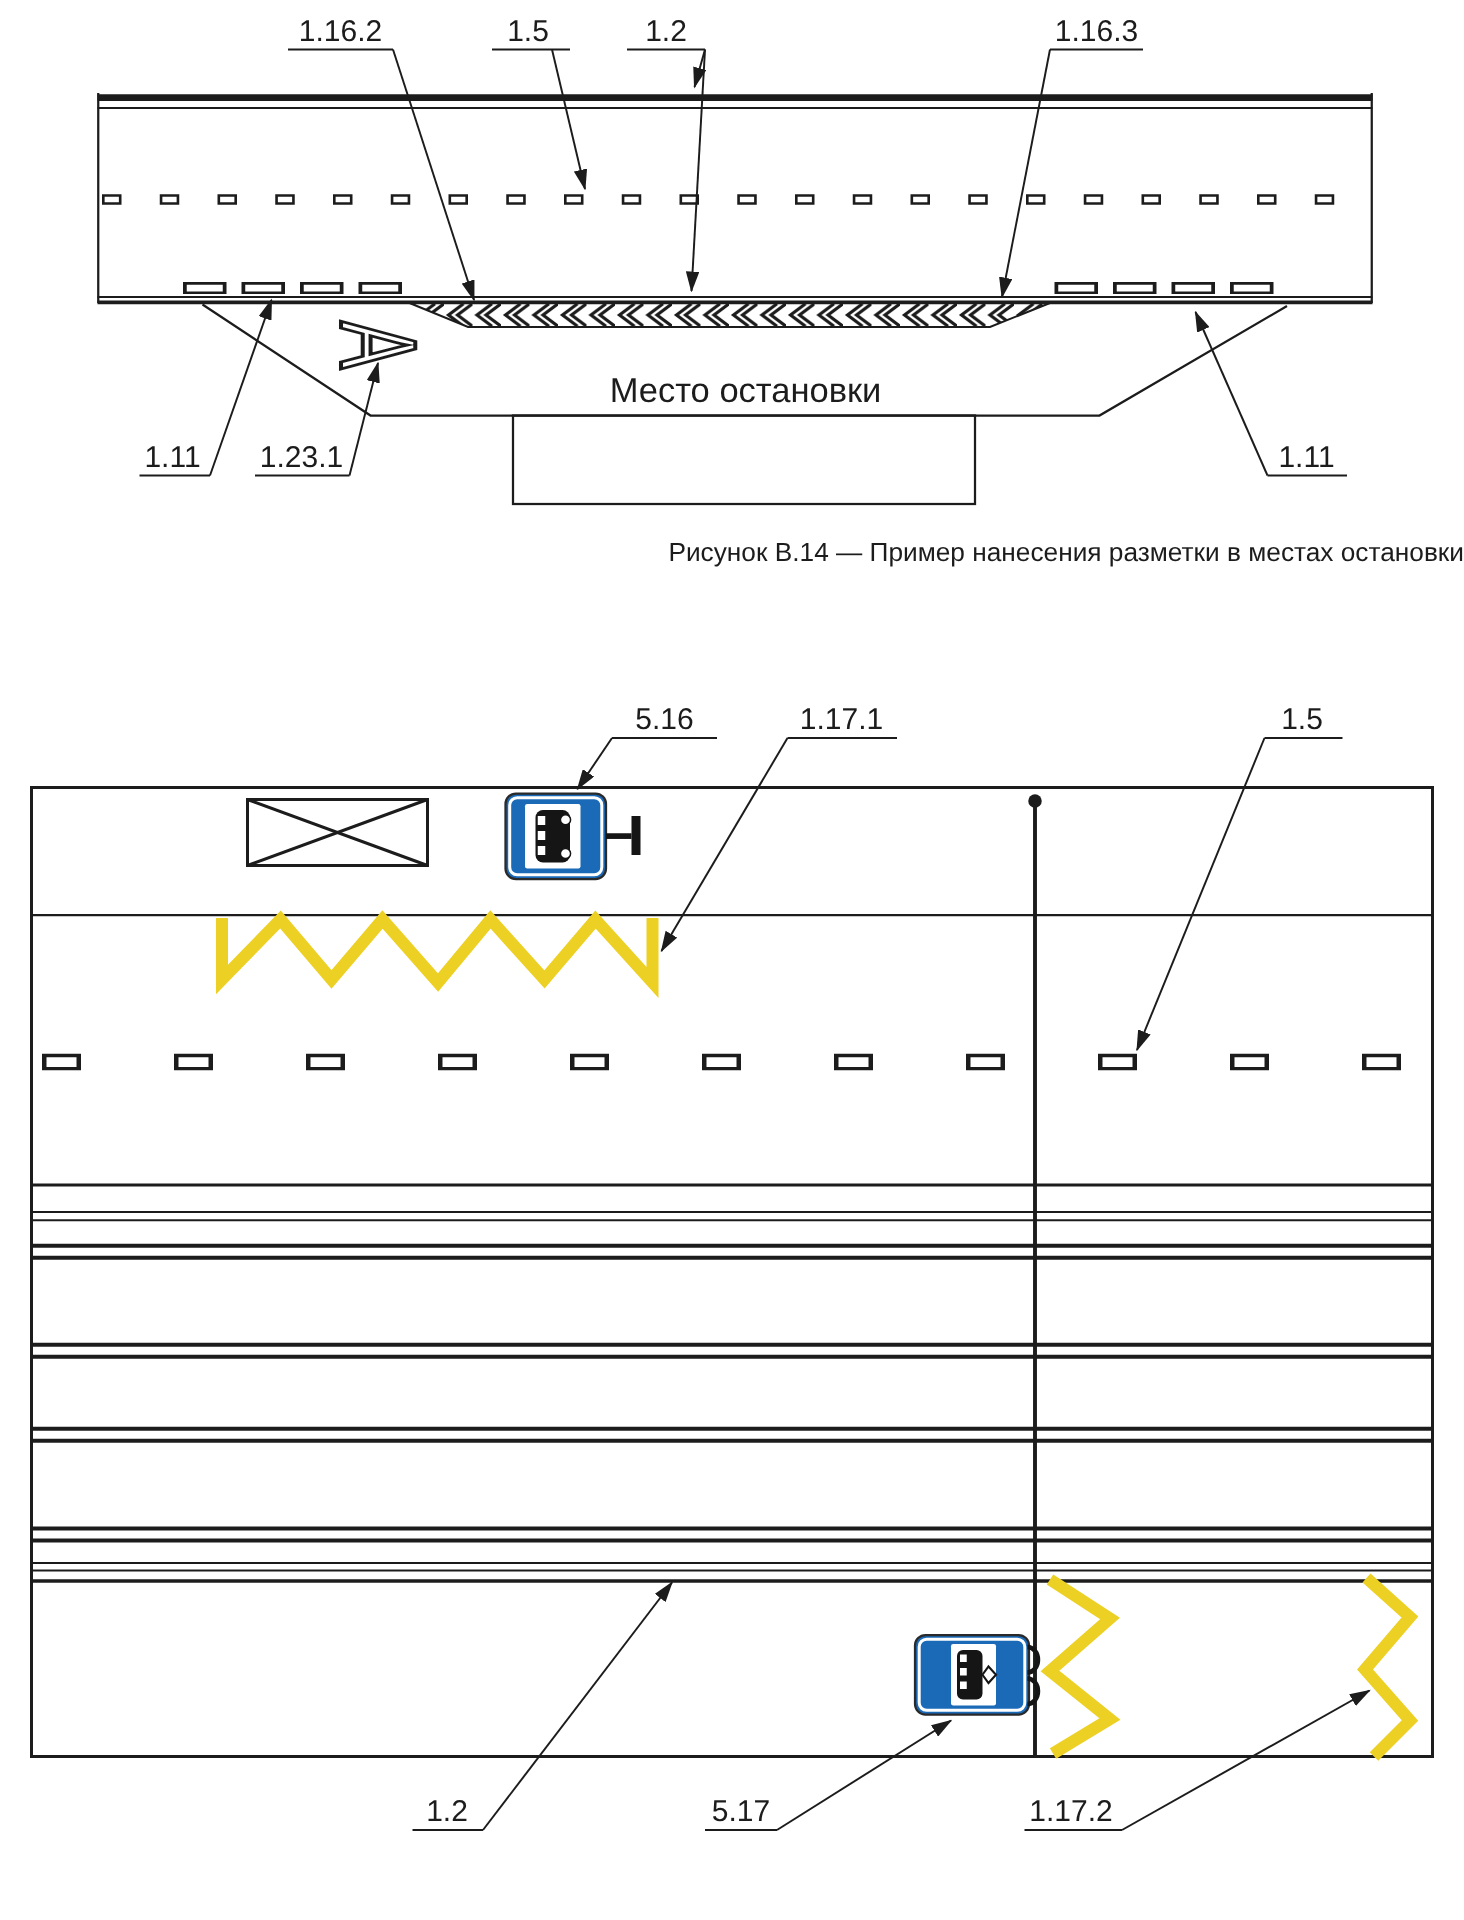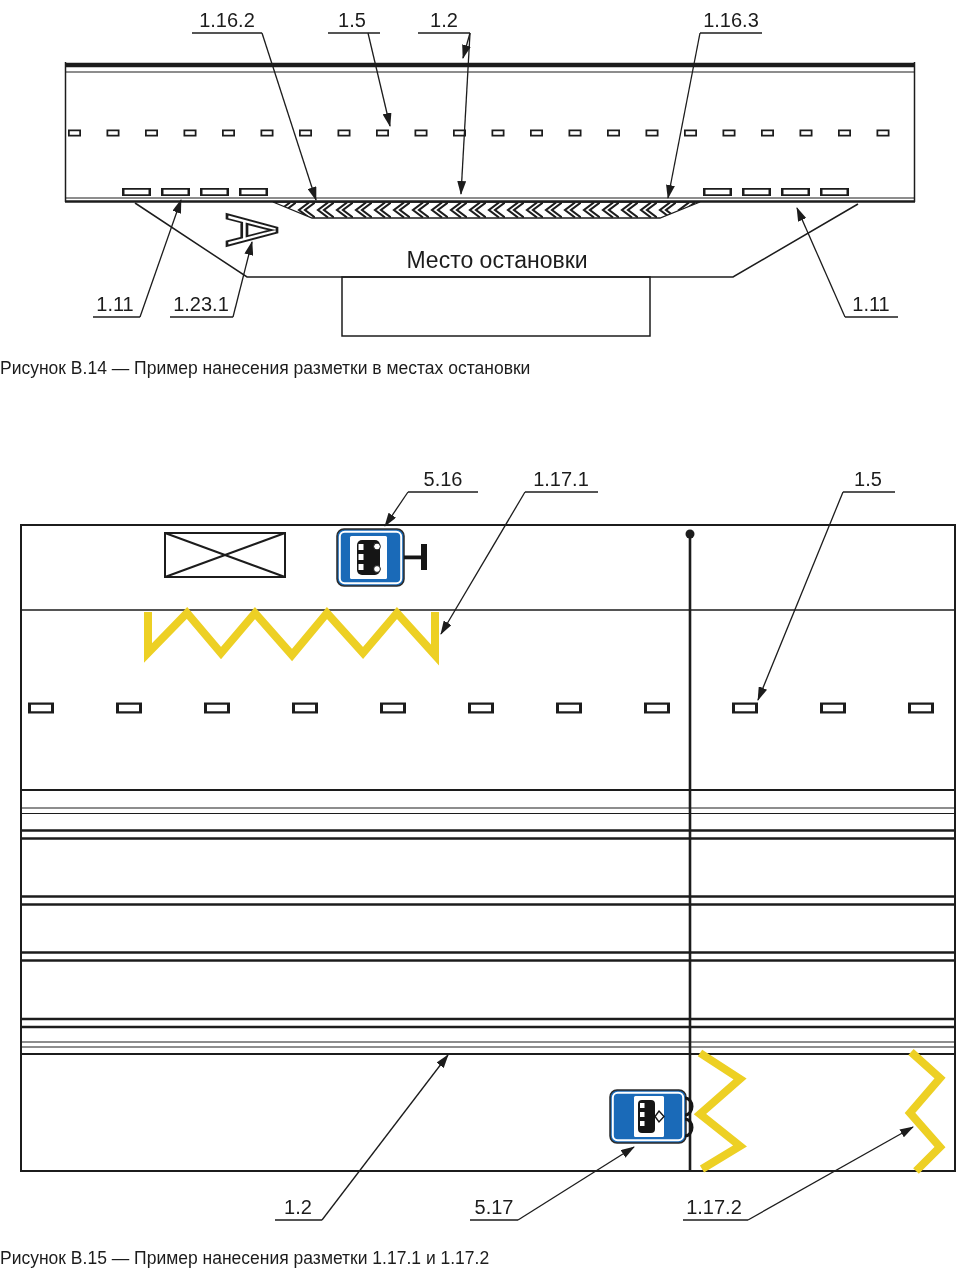--- a/index.html
+++ b/index.html
@@ -1,18 +1,18 @@
 <!DOCTYPE html>
 <html><head>
 <meta charset="utf-8">
 <style>
   html,body{margin:0;padding:0;background:#ffffff;}
   #page{position:relative;width:976px;height:1280px;background:#ffffff;overflow:hidden;
         font-family:"Liberation Sans", sans-serif;color:#1c1c1c;}
-  .caption{position:absolute;width:976px;text-align:left;font-size:17.5px;line-height:24px;color:#1c1c1c;}
+  .caption{position:absolute;width:976px;text-align:right;font-size:17.5px;line-height:24px;color:#1c1c1c;}
   svg{position:absolute;left:0;display:block;}
   svg text{font-family:"Liberation Sans", sans-serif;}
   .lbl{font-size:20px;fill:#1c1c1c;}
 </style>
 </head>
 <body>
 
 <div id="page">
 
   <svg width="976" height="350" viewBox="0 0 976 350">
@@ -203,17 +203,14 @@
       <line x1="470" y1="770" x2="518" y2="770" stroke="#1c1c1c" stroke-width="1.3"></line>
       <line x1="518" y1="770" x2="634" y2="697" stroke="#1c1c1c" stroke-width="1.3" marker-end="url(#ah2)"></line>
     </g>
     <g>
       <text class="lbl" x="714" y="764" text-anchor="middle" font-size="21">1.17.2</text>
       <line x1="683" y1="770" x2="748" y2="770" stroke="#1c1c1c" stroke-width="1.3"></line>
       <line x1="748" y1="770" x2="913" y2="677" stroke="#1c1c1c" stroke-width="1.3" marker-end="url(#ah2)"></line>
     </g>
   </svg>
 
-  <div class="caption" style="top:1246px;">
-    <div>Рисунок В.15 — Пример нанесения разметки 1.17.1 и 1.17.2</div>
-  </div>
 
 </div>
 
 </body></html>

